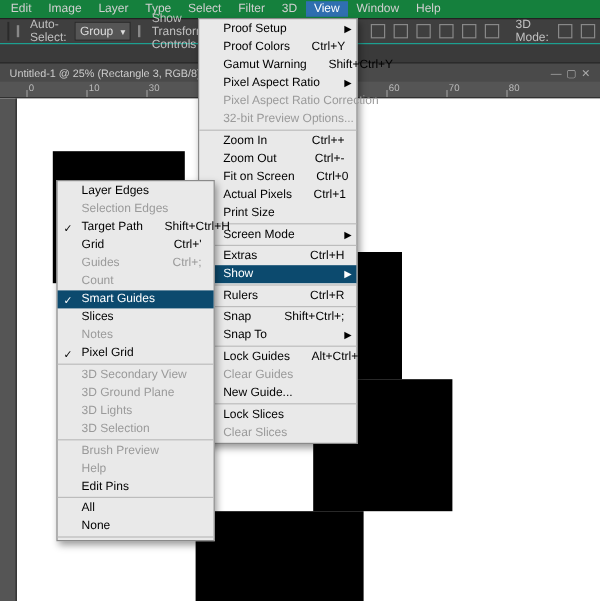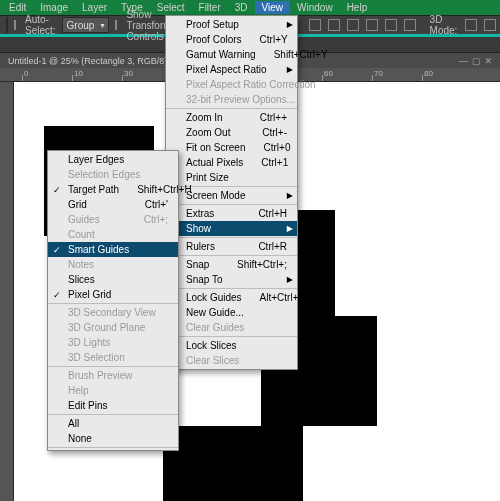--- a/index.html
+++ b/index.html
@@ -26,21 +26,21 @@
   .menubar .menu-item.open {
     background: #2f6fb0;
     color: #fff;
   }
   .options-bar {
     display: flex;
     align-items: center;
     height: 22px;
     background: #3f3f3f;
     border-top: 1px solid #222;
-    border-bottom: 3px solid #14b8a6;
+    border-bottom: 1px solid #14b8a6;
     padding-left: 6px;
     gap: 6px;
   }
   .small-icon {
     width: 16px; height: 16px;
     background: #5a5a5a;
     border: 1px solid #2a2a2a;
     display: inline-block;
   }
   .combo {
@@ -378,25 +378,25 @@
     </div>
     <div class="row">
       <span>Snap To</span>
       <span class="arrow">▶</span>
     </div>
     <hr>
     <div class="row">
       <span>Lock Guides</span>
       <span class="shortcut">Alt+Ctrl+;</span>
     </div>
+    <div class="row disabled">
+      <span>Clear Guides</span>
+    </div>
     <div class="row">
       <span>New Guide...</span>
-    </div>
-    <div class="row disabled">
-      <span>Clear Guides</span>
     </div>
     <hr>
     <div class="row">
       <span>Lock Slices</span>
     </div>
     <div class="row disabled">
       <span>Clear Slices</span>
     </div>
   </div>
 
@@ -420,27 +420,27 @@
       <span>Guides</span>
       <span class="shortcut">Ctrl+;</span>
     </div>
     <div class="row disabled">
       <span>Count</span>
     </div>
     <div class="row hover">
       <span class="check">✓</span>
       <span>Smart Guides</span>
     </div>
+    <div class="row">
+      <span>Slices</span>
+    </div>
     <div class="row disabled">
       <span>Notes</span>
     </div>
     <div class="row">
-      <span>Slices</span>
-    </div>
-    <div class="row">
       <span class="check">✓</span>
       <span>Pixel Grid</span>
     </div>
     <hr>
     <div class="row disabled">
       <span>3D Secondary View</span>
     </div>
     <div class="row disabled">
       <span>3D Ground Plane</span>
     </div>

